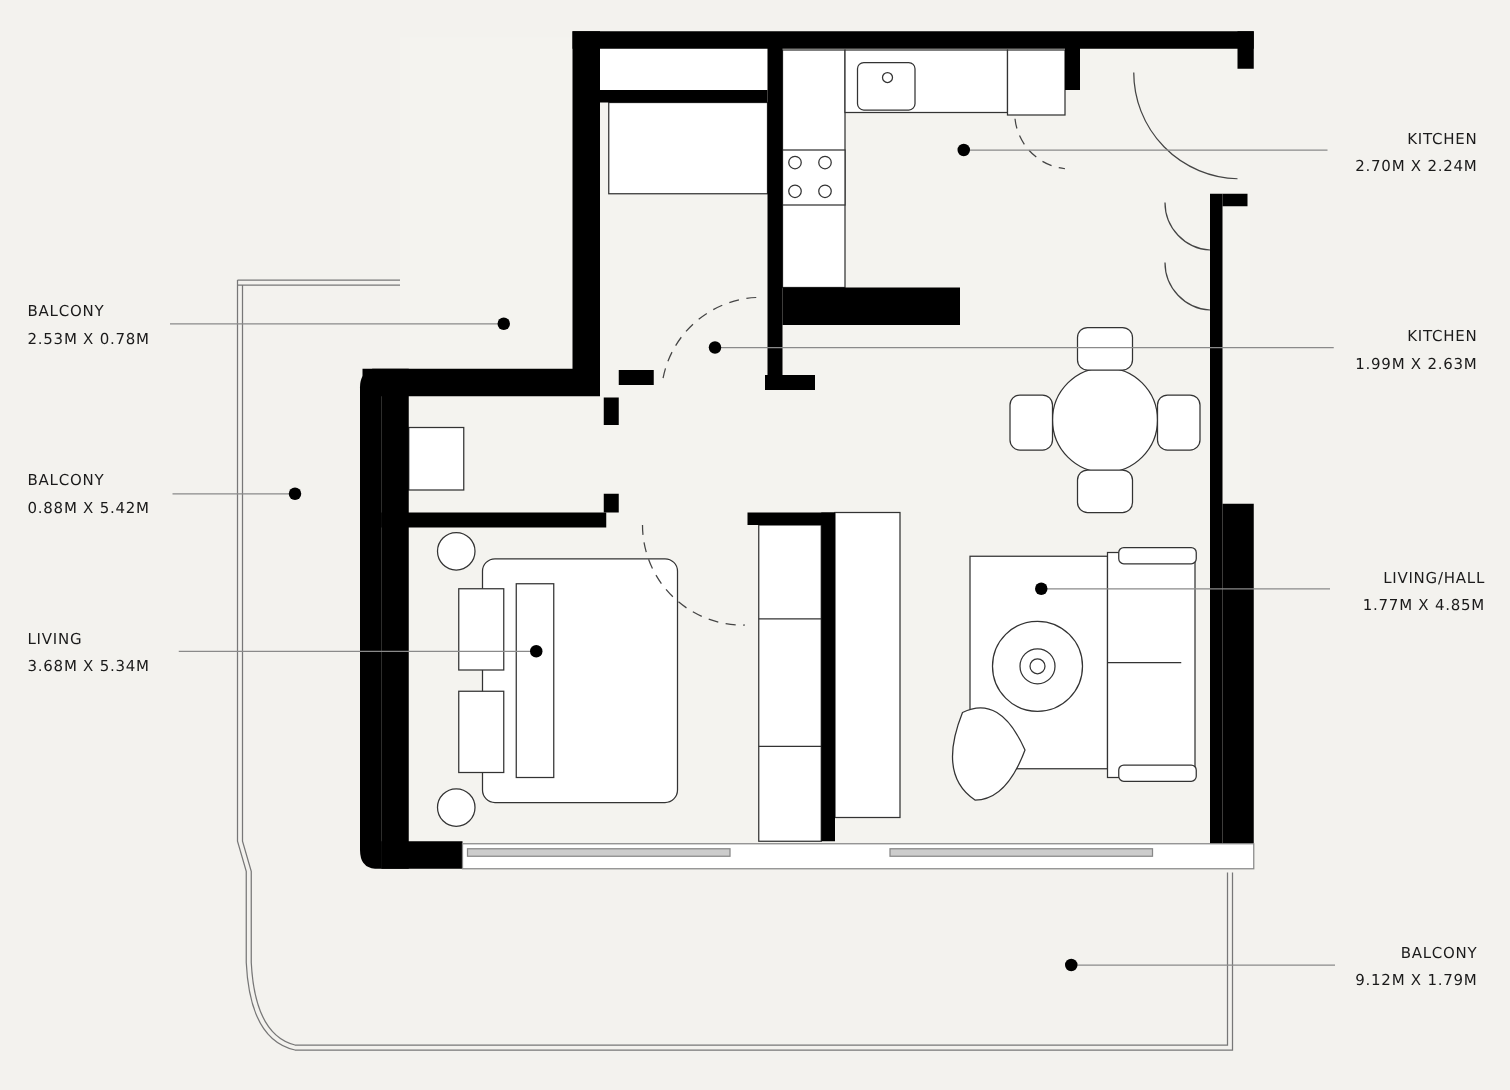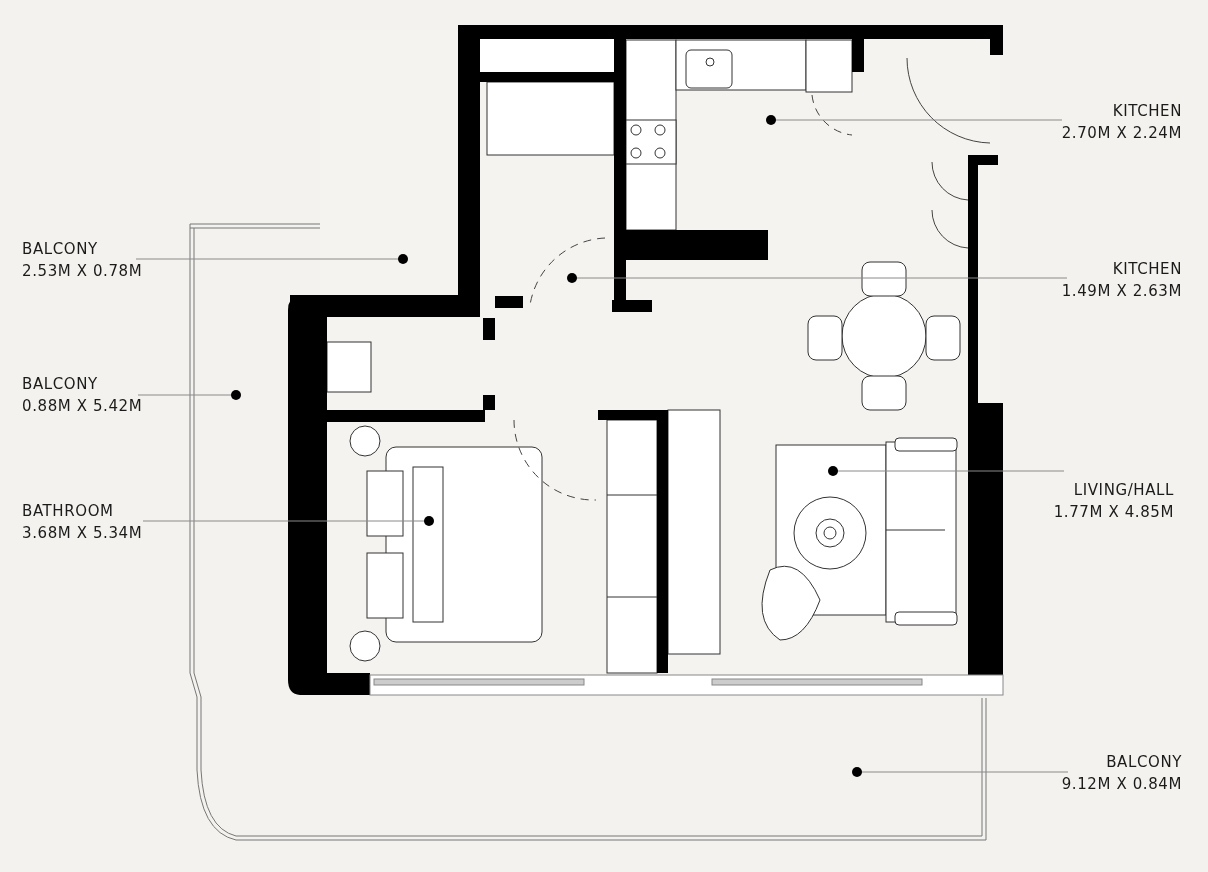--- a/index.html
+++ b/index.html
@@ -5,21 +5,21 @@
   html, body { margin: 0; padding: 0; }
   body {
     width: 1208px; height: 872px; overflow: hidden;
     background: #f3f2ee;
     font-family: "DejaVu Sans", "Liberation Sans", sans-serif;
     position: relative;
   }
   #plan { position: absolute; left: 0; top: 0; }
   .label {
     position: absolute;
-    font-size: 15px;
+    font-size: 12px;
     letter-spacing: 0.6px;
     color: #1b1b1b;
     line-height: 22px;
     white-space: nowrap;
   }
   .label .room { display: block; }
   .label .dim { display: block; }
   .label.left { text-align: left; }
   .label.right { text-align: right; }
 </style>
@@ -148,35 +148,35 @@
     </g>
 </svg>
 
 <div id="labels">
     <div class="label right" style="top: 100px; right: 26px;">
       <span class="room">KITCHEN</span>
       <span class="dim">2.70M X 2.24M</span>
     </div>
     <div class="label right" style="top: 258px; right: 26px;">
       <span class="room">KITCHEN</span>
-      <span class="dim">1.49M X 2.63M</span>
+      <span class="dim">1.99M X 2.63M</span>
     </div>
-    <div class="label right" style="top: 451px; right: 34px; margin-top: 28px;">
+    <div class="label right" style="top: 451px; right: 20px;">
       <span class="room">LIVING/HALL</span>
       <span class="dim">1.77M X 4.85M</span>
     </div>
     <div class="label right" style="top: 751px; right: 26px;">
       <span class="room">BALCONY</span>
-      <span class="dim">9.12M X 0.84M</span>
+      <span class="dim">9.12M X 1.79M</span>
     </div>
     <div class="label left" style="top: 238px; left: 22px;">
       <span class="room">BALCONY</span>
       <span class="dim">2.53M X 0.78M</span>
     </div>
     <div class="label left" style="top: 373px; left: 22px;">
       <span class="room">BALCONY</span>
       <span class="dim">0.88M X 5.42M</span>
     </div>
     <div class="label left" style="top: 500px; left: 22px;">
-      <span class="room">BATHROOM</span>
+      <span class="room">LIVING</span>
       <span class="dim">3.68M X 5.34M</span>
     </div>
   </div>
 
 </body></html>

